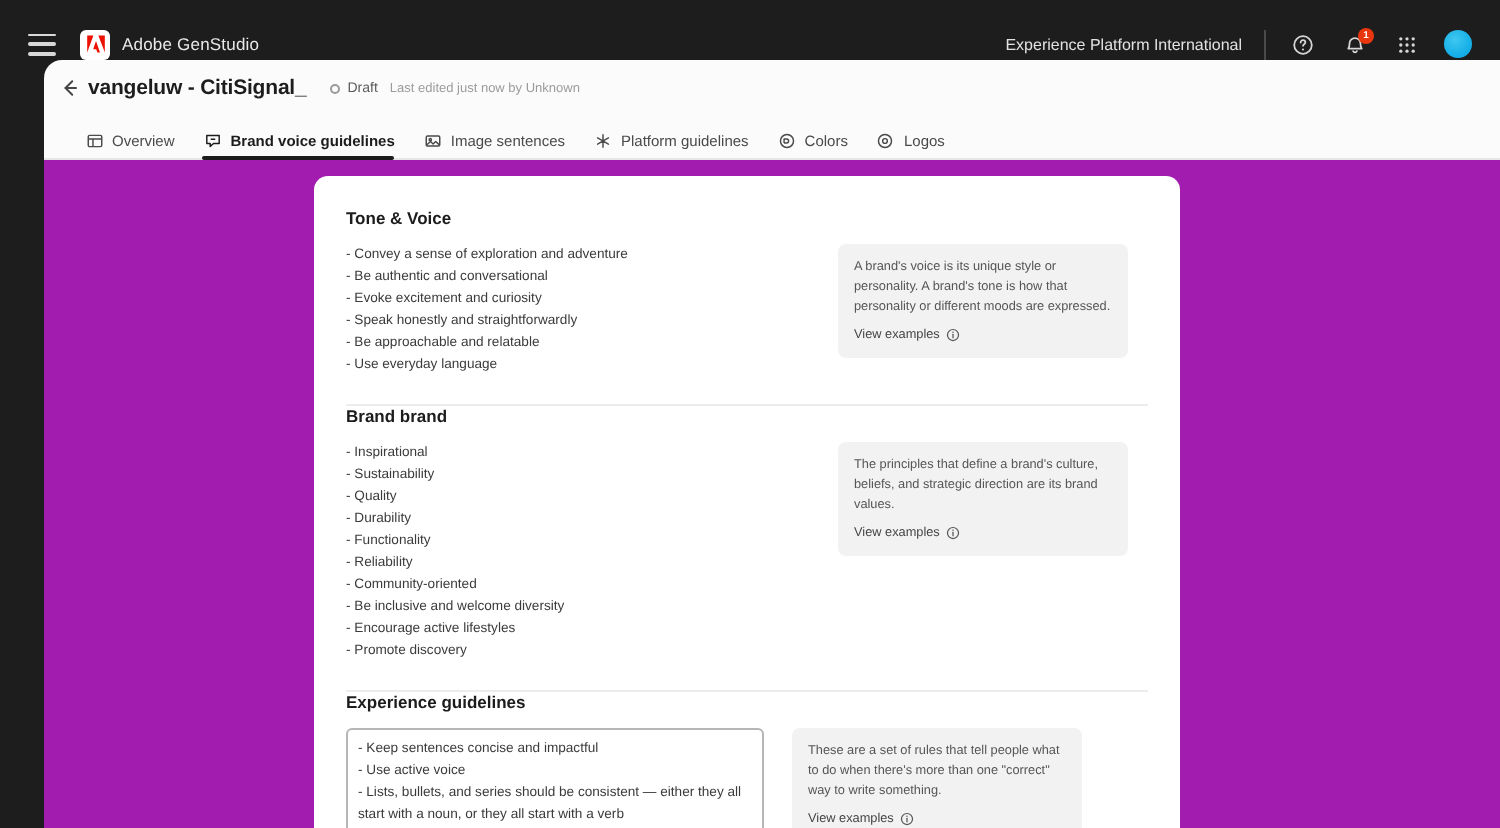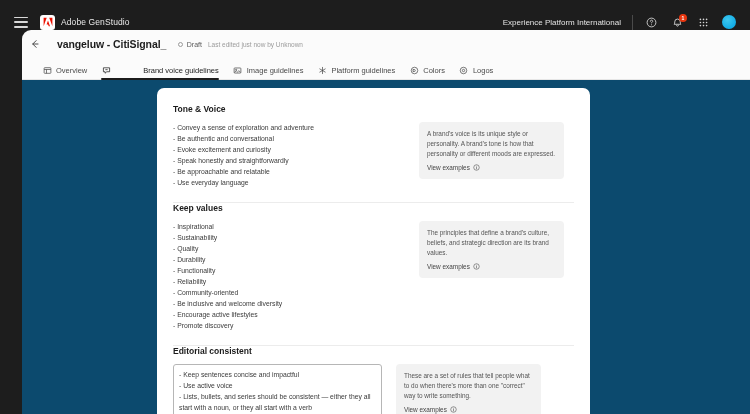--- a/index.html
+++ b/index.html
@@ -52,21 +52,21 @@
     overflow: hidden;
   }
 
   
   .titlerow {
     height: 28px; display: flex; align-items: center;
     padding: 0 10px 0 4px;
   }
   .backbtn { width: 18px; height: 18px; display: flex; align-items: center;
     justify-content: center; cursor: pointer; color: #464646; }
-  .doc-title { margin-left: 13px; font-size: 10.5px; font-weight: bold; color: #1d1d1d; letter-spacing: -.1px; }
+  .doc-title { font-size: 10.5px; font-weight: bold; color: #1d1d1d; letter-spacing: -.1px; }
   .status-wrap { display: flex; align-items: center; gap: 3.5px; margin-left: 12px; }
   .status-dot { width: 5px; height: 5px; border-radius: 50%; border: 1px solid #9a9a9a; }
   .status-text { font-size: 7px; color: #5a5a5a; }
   .edited-text { font-size: 6.5px; color: #9b9b9b; margin-left: 6px; }
   .titlerow-right { margin-left: auto; display: flex; align-items: center; gap: 8px; }
   .share-icon { width: 15px; height: 15px; display: flex; align-items: center;
     justify-content: center; cursor: pointer; color: #4b4b4b; }
   .publish-btn {
     background: #3b63fb; color: #fff; border: none; cursor: pointer;
     font-family: inherit; font-size: 7.5px; font-weight: bold;
@@ -77,33 +77,33 @@
 
   
   .tabsrow {
     display: flex; align-items: flex-end; gap: 14px;
     padding: 0 4px 0 20px; height: 22px;
     border-bottom: 1px solid #e6e6e6;
   }
   .tab { display: flex; align-items: center; gap: 4px; cursor: pointer;
     padding-bottom: 4px; position: relative; }
   .tab-label { font-size: 7.5px; color: #4a4a4a; white-space: nowrap; }
-  .tab.active .tab-label { color: #1c1c1c; font-weight: normal; margin-left: 28px; }
+  .tab.active .tab-label { color: #1c1c1c; font-weight: bold; }
   .tab.active::after {
     content: ""; position: absolute; left: 0; right: 0; bottom: -1px;
     height: 1.6px; background: #1c1c1c; border-radius: 1px;
   }
   .tab-icon { width: 10px; height: 10px; display: flex; align-items: center;
     justify-content: center; color: #4a4a4a; }
   .tab.active .tab-icon { color: #1c1c1c; }
   .tab-icon svg { display: block; }
 
   
   .main {
-    position: relative; height: 334px; background: #0c4a6e;
+    position: relative; height: 334px; background: #a21caf;
     overflow: hidden;
   }
   .content-card {
     position: absolute; top: 8px; left: 135px;
     width: 433px; min-height: 400px;
     background: #fff; border-radius: 7px;
     padding: 16px 0 0 0;
   }
   .section { padding: 0 16px; }
   .divider { height: 1px; background: #ececec; margin: 14px 16px 0 16px; }
@@ -232,21 +232,21 @@
     </div>
 
     <div class="tab">
       <span class="tab-icon">
         <svg width="9" height="9" viewBox="0 0 16 16" fill="none" stroke="currentColor" stroke-width="1.3">
           <rect x="2" y="3.5" width="12" height="9" rx="1.2"></rect>
             <circle cx="5.6" cy="6.8" r="1"></circle>
             <path d="M2.6 11.4l3.2-3 2.3 2.2 2.3-2.2 3 2.8" stroke-linejoin="round"></path>
         </svg>
       </span>
-      <span class="tab-label">Image guidelines</span>
+      <span class="tab-label">Image sentences</span>
     </div>
 
     <div class="tab">
       <span class="tab-icon">
         <svg width="9" height="9" viewBox="0 0 16 16" fill="none" stroke="currentColor" stroke-width="1.3" stroke-linecap="round">
           <path d="M8 2.4v11.2M3.2 5.2l9.6 5.6M12.8 5.2L3.2 10.8"></path>
         </svg>
       </span>
       <span class="tab-label">Platform guidelines</span>
     </div>
@@ -296,21 +296,21 @@
                   <circle cx="8" cy="4.8" r=".85" fill="#555" stroke="none"></circle>
               </svg>
             </div>
           </div>
         </div>
       </div>
 
       <div class="divider"></div>
 
       <div class="section">
-        <div class="sec-head">Keep values</div>
+        <div class="sec-head">Brand brand</div>
         <div class="sec-body">
           <ul class="bullets">
             <li>Inspirational</li>
             <li>Sustainability</li>
             <li>Quality</li>
             <li>Durability</li>
             <li>Functionality</li>
             <li>Reliability</li>
             <li>Community-oriented</li>
             <li>Be inclusive and welcome diversity</li>
@@ -327,21 +327,21 @@
                   <circle cx="8" cy="4.8" r=".85" fill="#555" stroke="none"></circle>
               </svg>
             </div>
           </div>
         </div>
       </div>
 
       <div class="divider"></div>
 
       <div class="section">
-        <div class="sec-head">Editorial consistent</div>
+        <div class="sec-head">Experience guidelines</div>
         <div class="sec-body">
           <ul class="editbox">
             <li>Keep sentences concise and impactful</li>
             <li>Use active voice</li>
             <li class="wrap">Lists, bullets, and series should be consistent — either they all start with a noun, or they all start with a verb</li>
             <li></li>
           </ul>
           <div class="infocard">
             <p>These are a set of rules that tell people what to do when there's more than one "correct" way to write something.</p>
             <div class="infolink">

